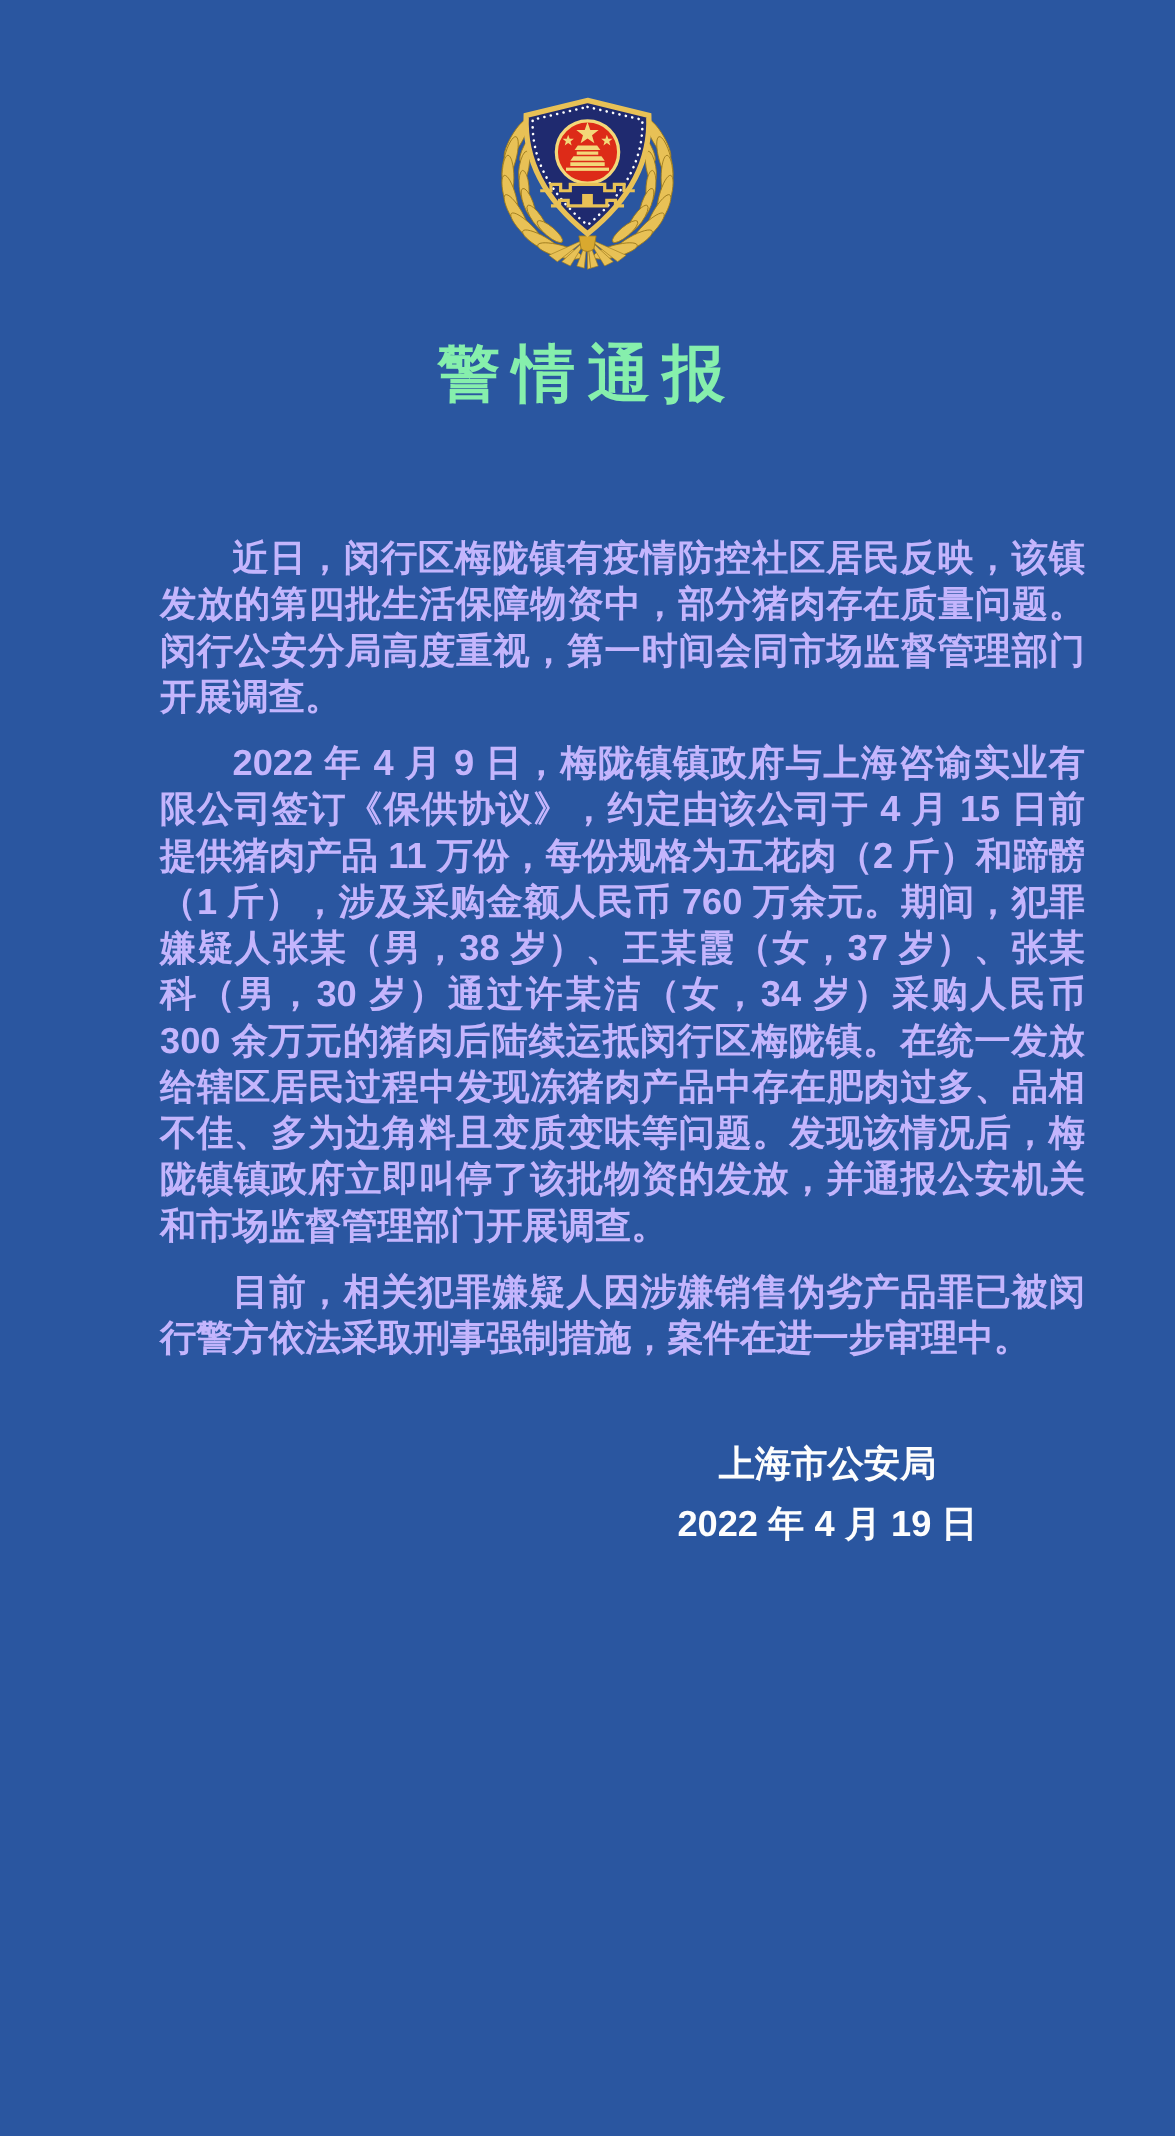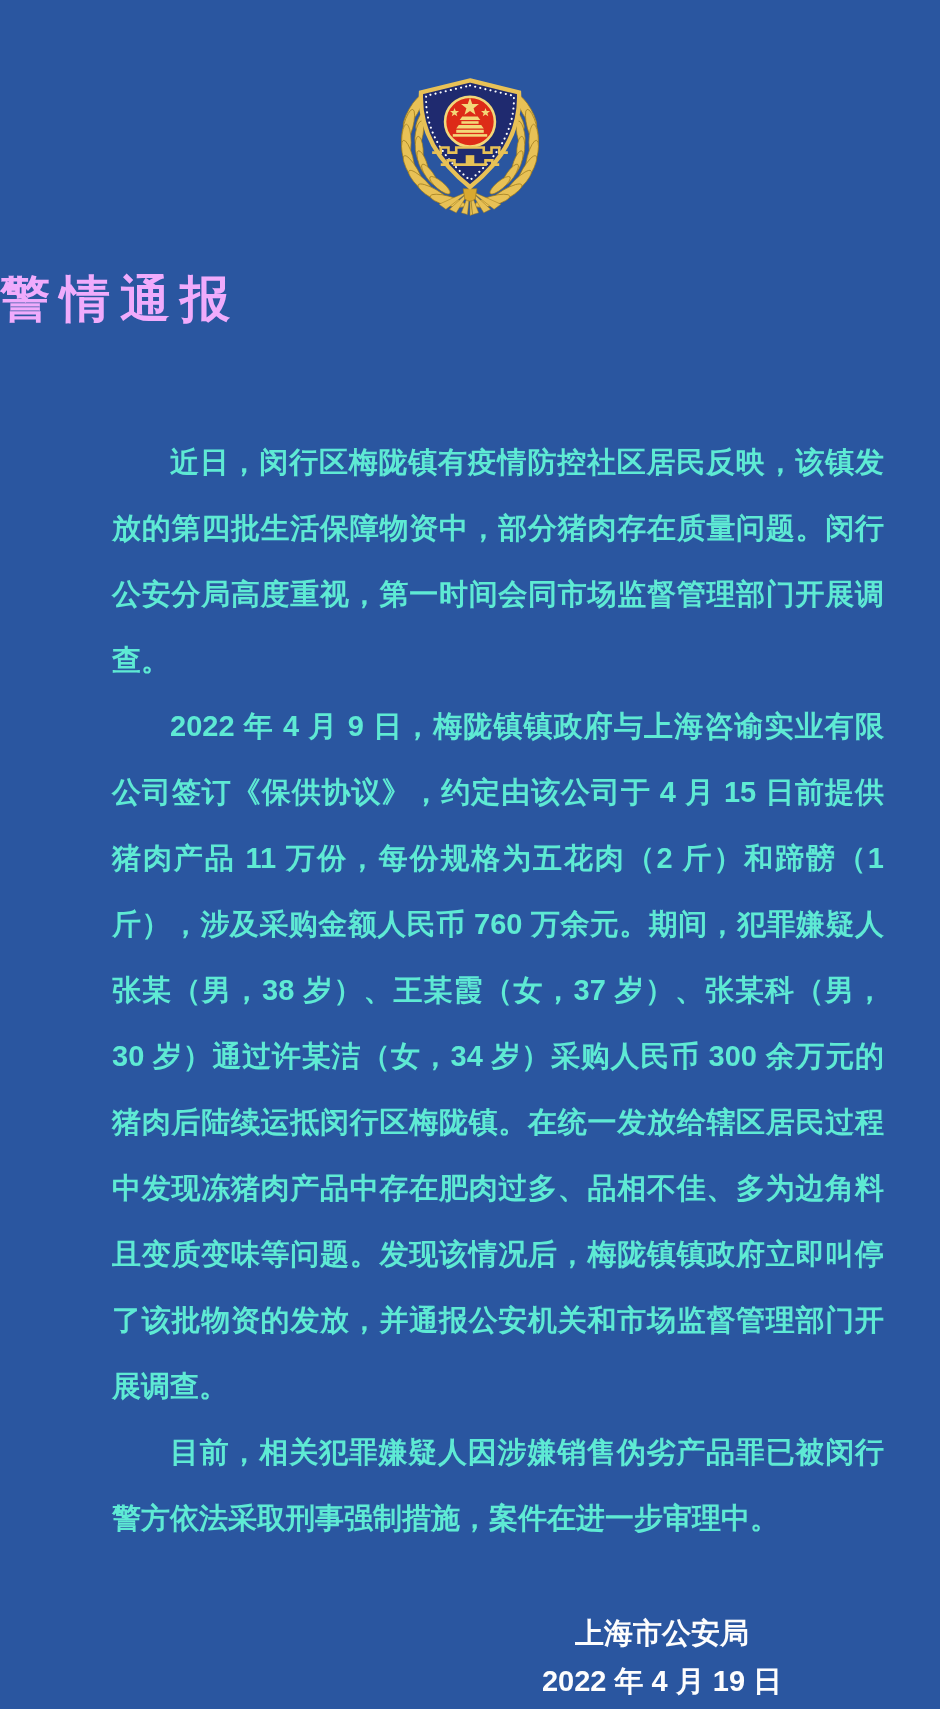--- a/index.html
+++ b/index.html
@@ -13,37 +13,37 @@
     overflow: hidden;
   }
   .badge-wrap {
     width: 172px;
     height: 156px;
     margin: 66px auto 0;
   }
   .badge-wrap svg { display: block; width: 100%; height: 100%; }
   .title {
     margin: 44px 0 0;
-    text-align: left;
+    text-align: center;
     font-size: 50px;
     font-weight: bold;
     letter-spacing: 10px;
-    color: #f0abfc;
+    color: #86efac;
   }
   .content {
     margin: 96px 56px 0 112px;
   }
   .para {
-    margin: 0;
+    margin: 16px;
     font-size: 29px;
-    line-height: 66px;
+    line-height: 37px;
     font-weight: 600;
     text-align: justify;
     text-indent: 2em;
-    color: #5eead4;
+    color: #c4b5fd;
   }
   .footer {
     width: 320px;
     margin: 58px 118px 12px auto;
     text-align: center;
     font-size: 29px;
     line-height: 48px;
     font-weight: 600;
     color: #fdfdfd;
   }

